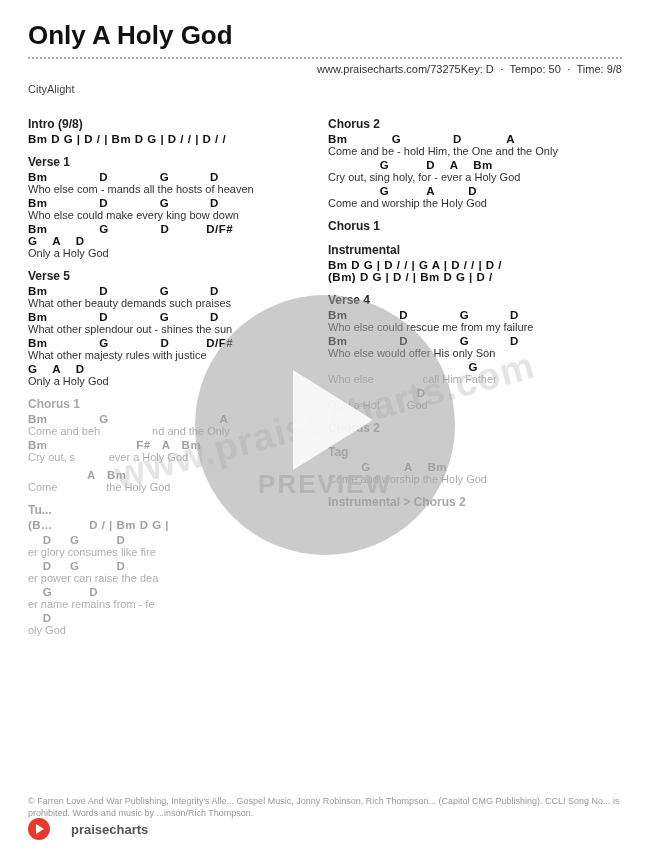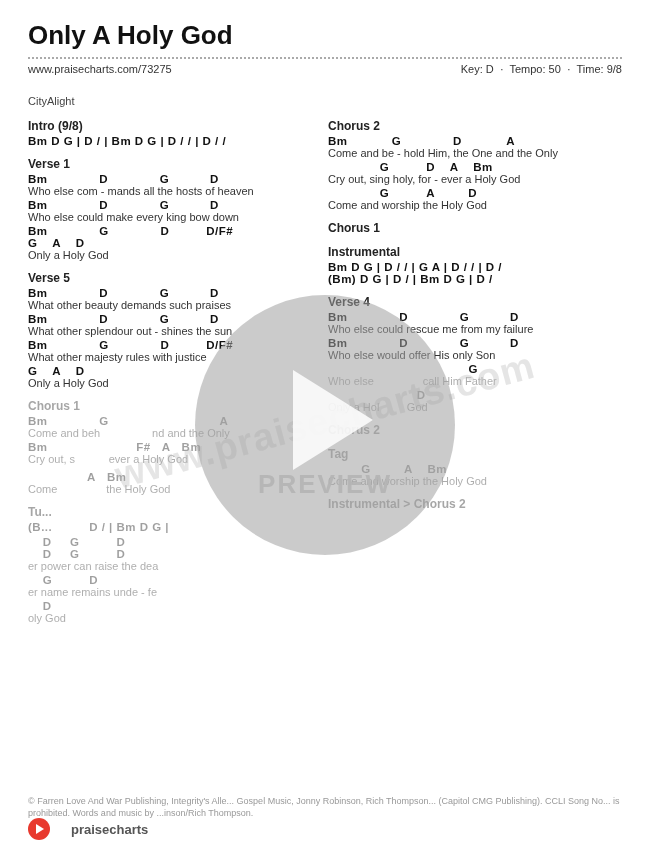--- a/index.html
+++ b/index.html
@@ -29,25 +29,24 @@
     }
 
     .dotted-line {
       border: none;
       border-top: 2px dotted #aaa;
       margin: 6px 0 4px 0;
     }
 
     .meta-row {
       display: flex;
-      justify-content: space-between;
+      justify-content: flex-end;
       font-size: 11px;
       color: #333;
-      margin-bottom: 20px;
-      gap: 8px;
+      margin-bottom: 8px;
     }
 
     .content-columns {
       display: flex;
       gap: 6px;
     }
 
     .col-left {
       flex: 1;
       min-width: 0;
@@ -208,21 +207,21 @@
     <span>www.praisecharts.com/73275</span>
     <span>
       <span>Key: D</span>
       &nbsp;·&nbsp;
       <span>Tempo: 50</span>
       &nbsp;·&nbsp;
       <span>Time: 9/8</span>
     </span>
   </div>
 
-  <div style="font-size:11px;color:#444;margin-bottom:12px;">CityAlight</div>
+  <div style="font-size:11px;color:#444;margin-bottom:22px;">CityAlight</div>
 
   <div class="content-columns">
 
     <div class="col-left">
 
       <div class="section">
         <div class="section-title">Intro (9/8)</div>
         <div class="chord-line">Bm  D  G  |  D  /  |  Bm  D  G  |  D  /  /  |  D  /  /</div>
       </div>
 
@@ -258,24 +257,25 @@
         <div style="height:4px"></div>
         <div class="chord-line">&nbsp;&nbsp;&nbsp;&nbsp;&nbsp;&nbsp;&nbsp;&nbsp;&nbsp;&nbsp;&nbsp;&nbsp;&nbsp;&nbsp;&nbsp;&nbsp;A&nbsp;&nbsp;&nbsp;Bm</div>
         <div class="lyric-line">Come&nbsp;&nbsp;&nbsp;&nbsp;&nbsp;&nbsp;&nbsp;&nbsp;&nbsp;&nbsp;&nbsp;&nbsp;&nbsp;&nbsp;&nbsp;&nbsp;the Holy God</div>
       </div>
 
       <div class="section faded-text">
         <div class="section-title">Tu...</div>
         <div class="chord-line">(B...&nbsp;&nbsp;&nbsp;&nbsp;&nbsp;&nbsp;&nbsp;&nbsp;&nbsp;&nbsp;D  /  |  Bm  D  G  |</div>
         <div style="height:3px"></div>
         <div class="chord-line">&nbsp;&nbsp;&nbsp;&nbsp;D&nbsp;&nbsp;&nbsp;&nbsp;&nbsp;G&nbsp;&nbsp;&nbsp;&nbsp;&nbsp;&nbsp;&nbsp;&nbsp;&nbsp;&nbsp;D</div>
+        <div class="lyric-line">er glory consumes like fire</div>
         <div class="chord-line">&nbsp;&nbsp;&nbsp;&nbsp;D&nbsp;&nbsp;&nbsp;&nbsp;&nbsp;G&nbsp;&nbsp;&nbsp;&nbsp;&nbsp;&nbsp;&nbsp;&nbsp;&nbsp;&nbsp;D</div>
         <div class="lyric-line">er power can raise the dea</div>
         <div class="chord-line">&nbsp;&nbsp;&nbsp;&nbsp;G&nbsp;&nbsp;&nbsp;&nbsp;&nbsp;&nbsp;&nbsp;&nbsp;&nbsp;&nbsp;D</div>
-        <div class="lyric-line">er name remains unde - fe</div>
+        <div class="lyric-line">er name remains from - fe</div>
         <div class="chord-line">&nbsp;&nbsp;&nbsp;&nbsp;D</div>
         <div class="lyric-line">oly God</div>
       </div>
 
     </div>
 
     <div class="col-right">
 
       <div class="section">
         <div class="section-title">Chorus 2</div>

